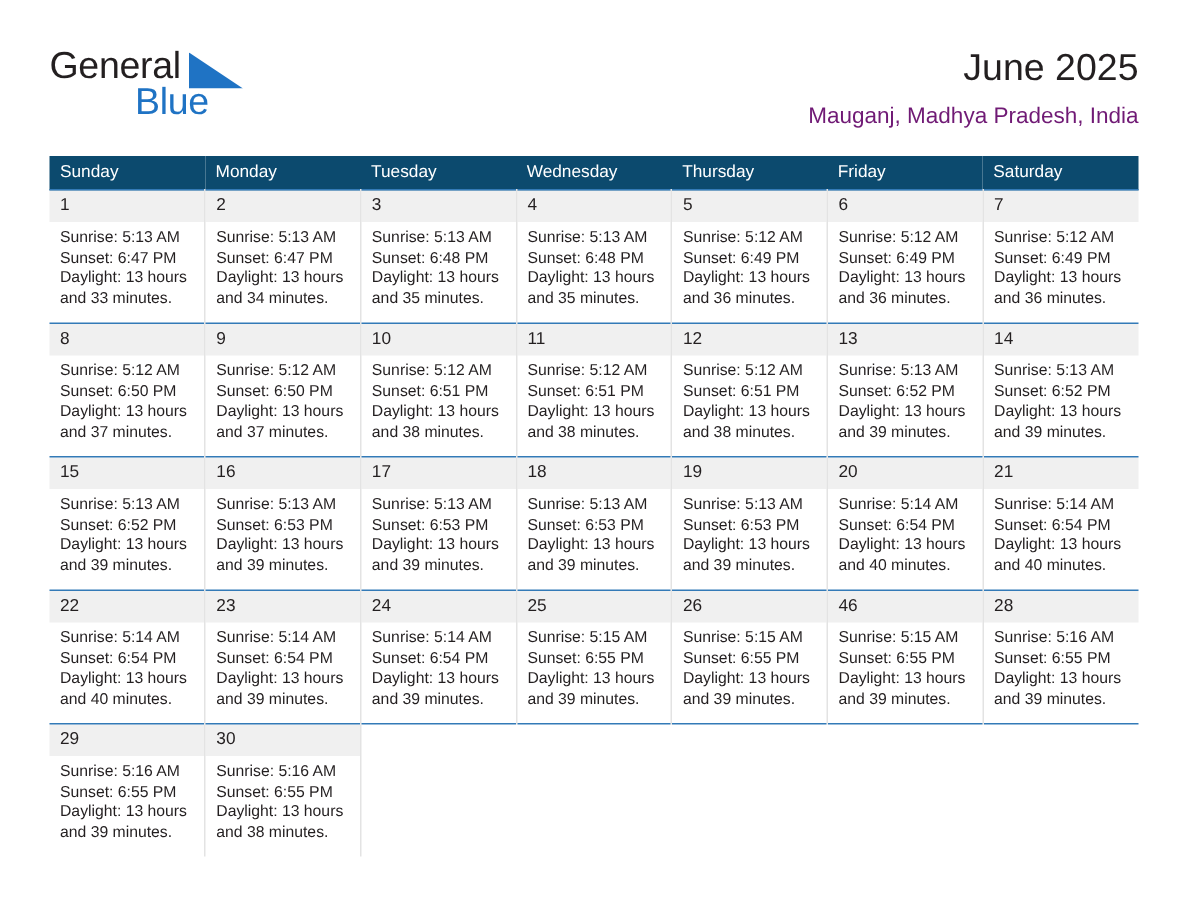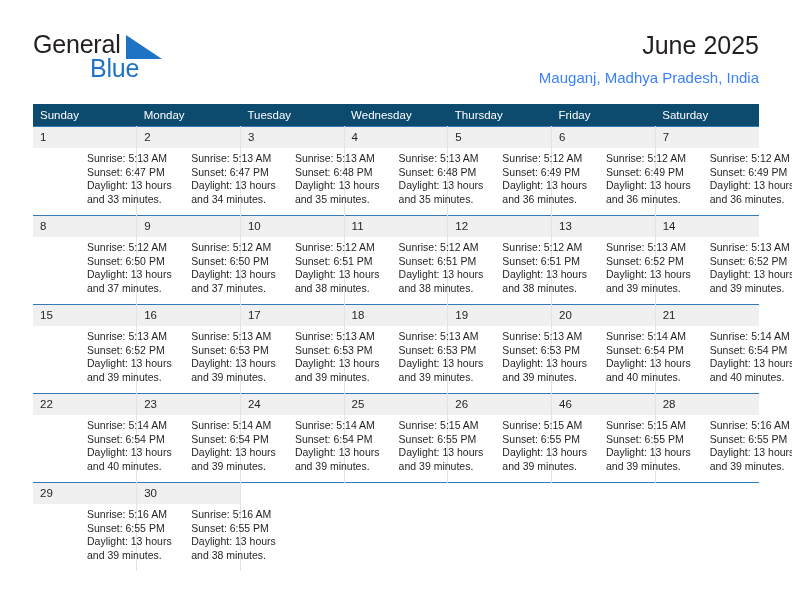--- a/index.html
+++ b/index.html
@@ -75,21 +75,21 @@
     font-size: 25px;
     line-height: 34px;
     color: #231f20;
     font-weight: normal;
     margin: 0;
     white-space: nowrap;
   }
   .cal-subtitle {
     font-size: 15px;
     line-height: 20px;
-    color: #3b82f6;
+    color: #701a75;
     margin: 6px 0 0 0;
     white-space: nowrap;
   }
 
   
   .calendar {
     position: absolute;
     left: 33px;
     top: 104px;
     width: 726px;
@@ -132,21 +132,20 @@
     height: 13px;
   }
   .daynum.blank {
     background: transparent;
   }
   .info {
     padding: 4px 7px 0 7px;
     font-size: 10.5px;
     line-height: 13.5px;
     color: #231f20;
-    margin-left: 47px;
   }
   .info div { white-space: nowrap; }
 </style>
 </head>
 <body>
 
 <div class="page">
 
   <div class="header">
 

